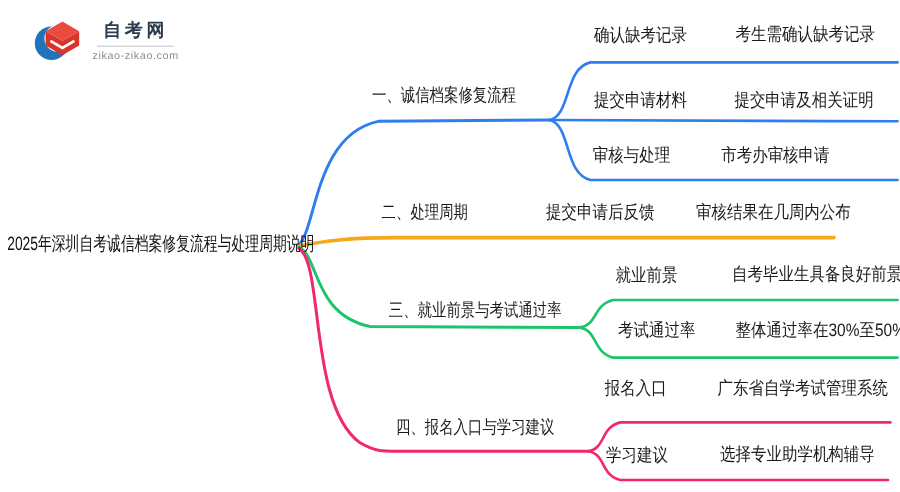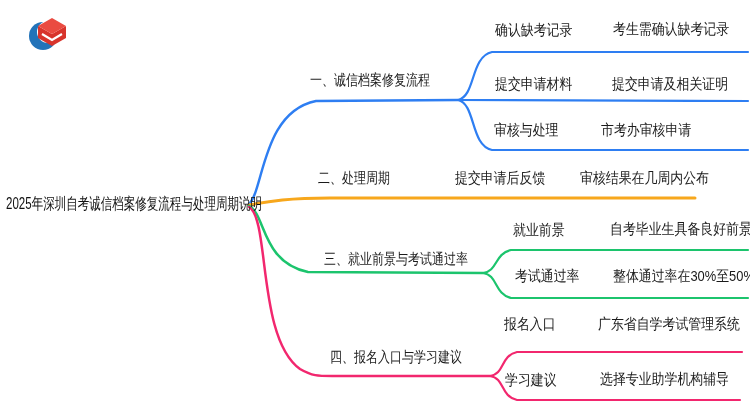--- a/index.html
+++ b/index.html
@@ -46,20 +46,25 @@
 </svg>
 
 <div class="logo">
   <svg class="logo-icon" viewBox="0 0 40 42">
     <circle cx="15" cy="23" r="14" fill="#2273b9"></circle>
     <circle cx="20" cy="19" r="11" fill="#ffffff"></circle>
     <polygon points="10,13 10,25 24,33 38,25 38,13 24,21" fill="#d8342c"></polygon>
     <polygon points="24,5 38,13 24,21 10,13" fill="#ea4b41"></polygon>
     <polyline points="14,21 24,27 34,21" stroke="#ffffff" stroke-width="2.2" fill="none"></polyline>
   </svg>
+  <div class="logo-text">
+    <div class="logo-title">自考网</div>
+    <div class="logo-divider"></div>
+    <div class="logo-domain">zikao-zikao.com</div>
+  </div>
 </div>
 
 <div class="node center-title" style="left:6px;top:193px;">2025年深圳自考诚信档案修复流程与处理周期说明</div>
 
 <div class="node branch-label" style="left:310px;top:69px;">一、诚信档案修复流程</div>
 <div class="node child-label" style="left:495px;top:19px;">确认缺考记录</div>
 <div class="node child-value" style="left:613px;top:18px;">考生需确认缺考记录</div>
 <div class="node child-label" style="left:495px;top:73px;">提交申请材料</div>
 <div class="node child-value" style="left:612px;top:73px;">提交申请及相关证明</div>
 <div class="node child-label" style="left:494px;top:119px;">审核与处理</div>

